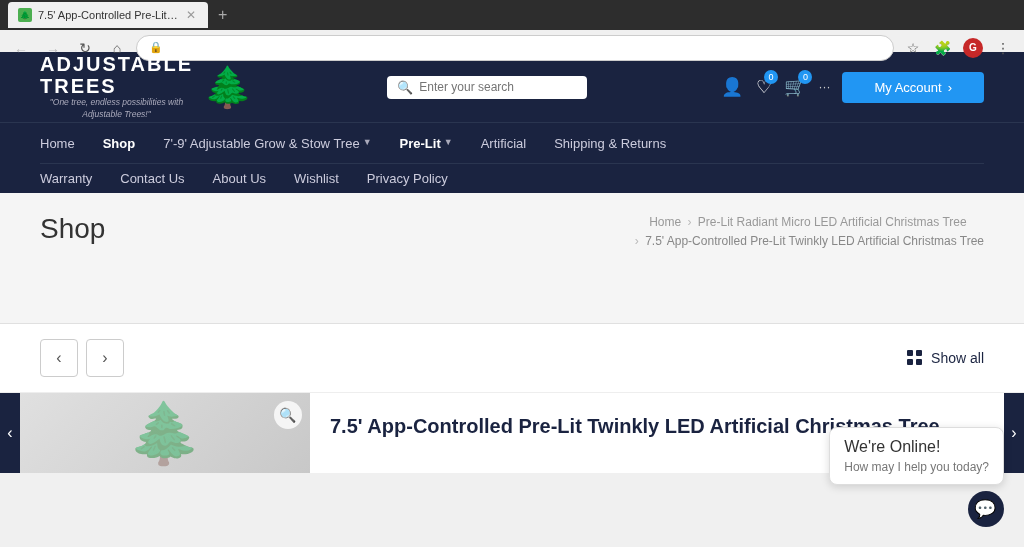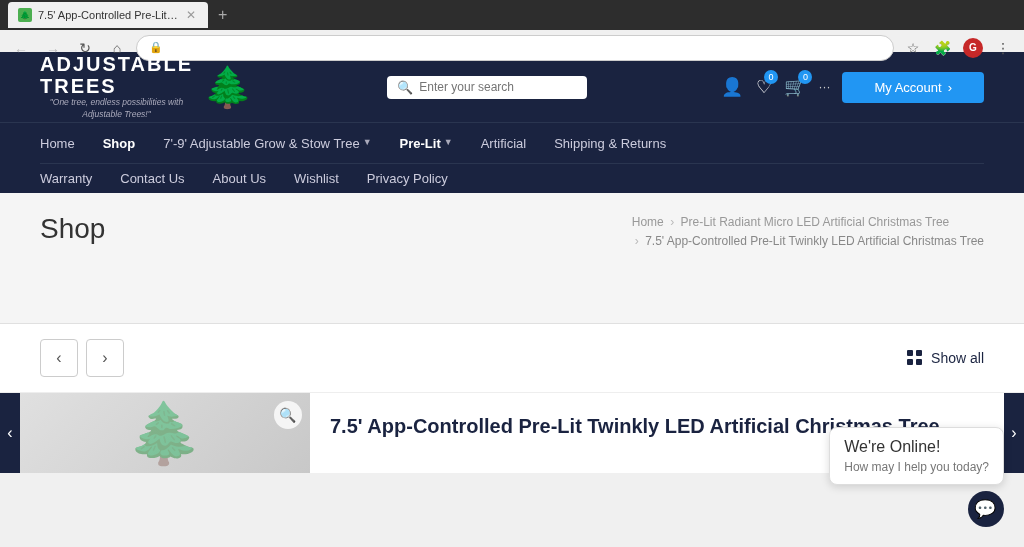--- a/index.html
+++ b/index.html
@@ -49,21 +49,21 @@
     .nav-item { color: #ccd; font-size: 13px; cursor: pointer; text-decoration: none; padding: 4px 0; position: relative; }
     .nav-item.active { color: white; font-weight: bold; }
     .nav-item.bold { color: white; font-weight: bold; }
     .nav-item-with-arrow { display: flex; align-items: flex-start; gap: 3px; }
     .nav-arrow { font-size: 9px; color: #aab; margin-top: 1px; }
     .nav-row-2 { display: flex; align-items: center; gap: 28px; height: 30px; border-top: 1px solid #2a3550; }
 
     
     .shop-section { background: #f5f5f5; padding: 20px 40px 10px; display: flex; justify-content: space-between; align-items: flex-start; min-height: 130px; }
     .shop-title { font-size: 28px; color: #333; font-weight: 400; }
-    .breadcrumb { text-align: left; font-size: 12px; color: #999; line-height: 1.6; }
+    .breadcrumb { text-align: center; font-size: 12px; color: #999; line-height: 1.6; }
     .breadcrumb a { color: #999; text-decoration: none; }
     .breadcrumb .separator { color: #bbb; margin: 0 3px; }
     .breadcrumb .current { color: #888; }
 
     
     .product-listing { background: white; padding: 15px 40px; display: flex; align-items: center; justify-content: space-between; border-top: 1px solid #e0e0e0; }
     .pagination-btns { display: flex; gap: 8px; }
     .page-btn { width: 38px; height: 38px; border: 1px solid #ccc; background: white; border-radius: 4px; font-size: 16px; cursor: pointer; display: flex; align-items: center; justify-content: center; color: #555; }
     .show-all-btn { display: flex; align-items: center; gap: 8px; color: #1a2340; font-size: 14px; cursor: pointer; font-weight: 500; }
     .grid-icon { display: grid; grid-template-columns: 1fr 1fr; gap: 2px; width: 16px; height: 16px; }

